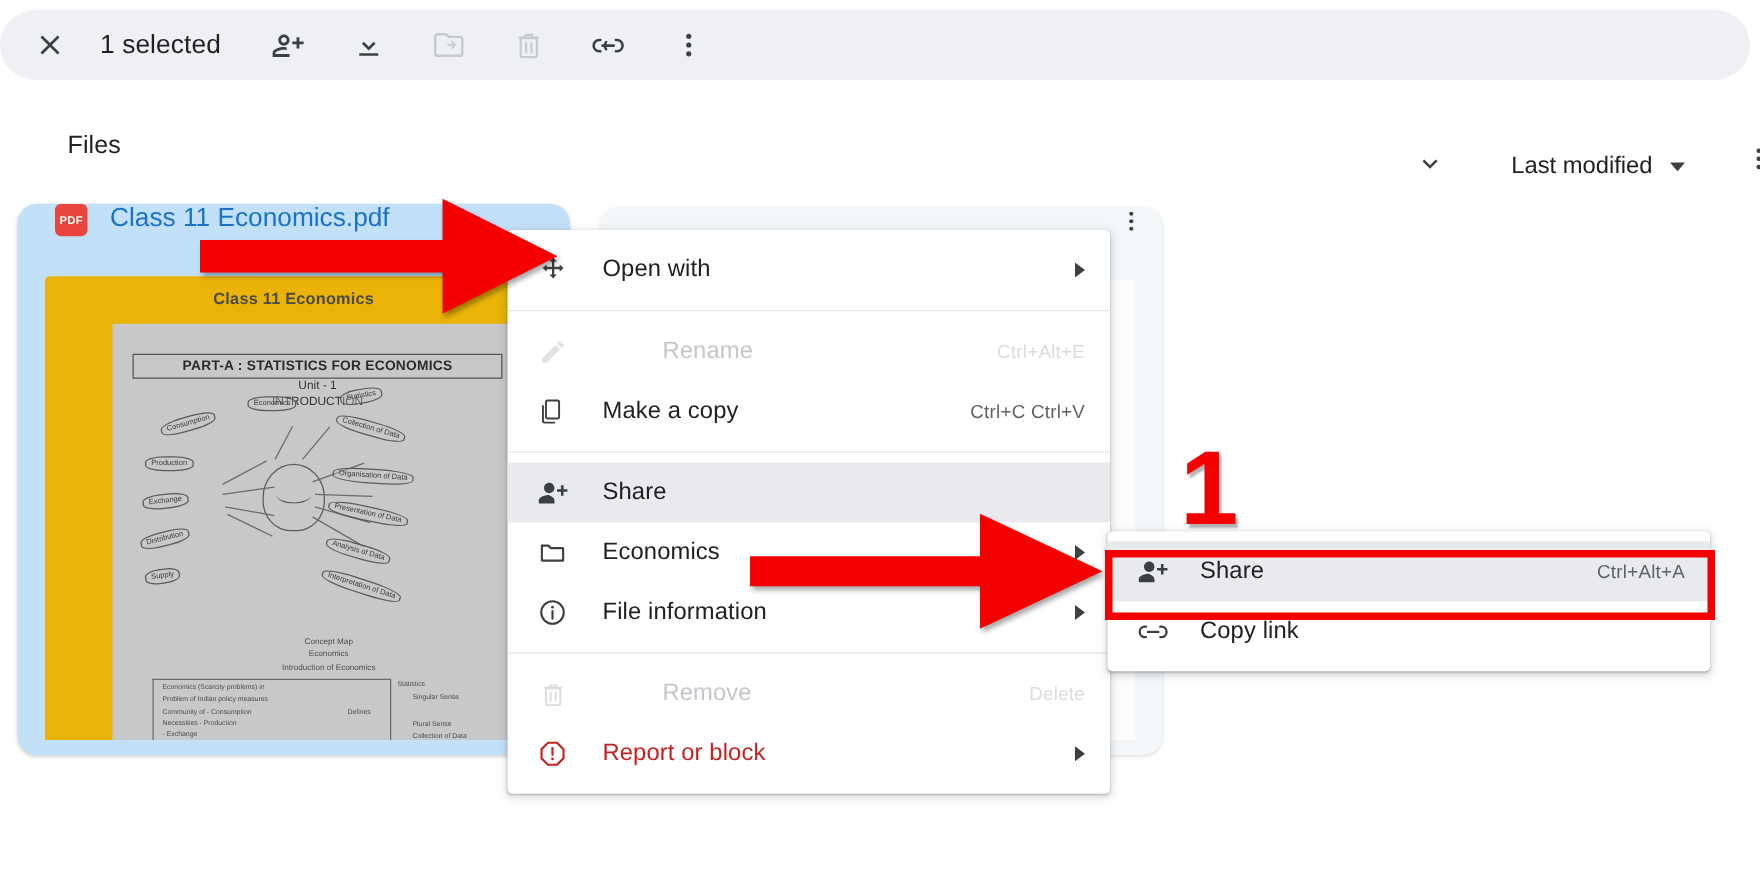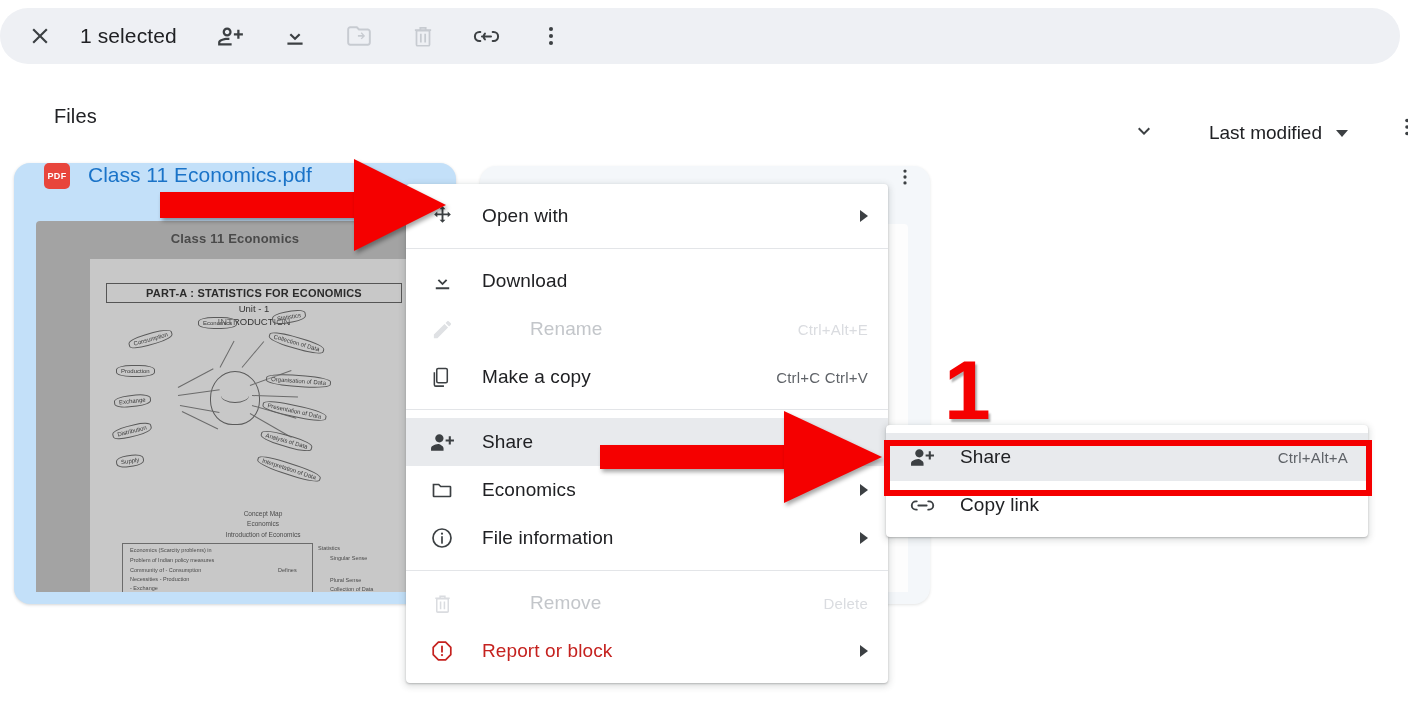--- a/index.html
+++ b/index.html
@@ -157,21 +157,21 @@
     white-space: nowrap;
     overflow: hidden;
     text-overflow: ellipsis;
   }
   .card-thumb-wrap {
     position: absolute;
     left: 22px;
     right: 22px;
     top: 58px;
     bottom: 12px;
-    background: #a3a3a3;
+    background: #eab308;
     border-radius: 4px 4px 0 0;
     overflow: hidden;
   }
   #thumb-heading {
     text-align: center;
     font-size: 13px;
     color: #4a4a4a;
     font-weight: bold;
     padding-top: 10px;
     letter-spacing: .2px;
@@ -548,28 +548,20 @@
         <svg width="25" height="25" viewBox="0 0 24 24">
           <path d="M12 2 9.2 5h1.9v4.1H7V7.2L4 10l3 2.8v-1.9h4.1V15H9.2l2.8 3 2.8-3h-1.9v-4.1H17v1.9l3-2.8-3-2.8v1.9h-4.1V5h1.9z" fill="#3c4043"></path>
         </svg>
       </span>
       <span class="menu-label">Open with</span>
       <span class="submenu-arrow"></span>
     </div>
   </div>
 
   <div class="menu-group">
-    <div class="menu-item">
-      <span class="menu-ic">
-        <svg width="23" height="23" viewBox="0 0 24 24">
-          <path d="M12 3v10.2l3.6-3.6L17 11l-5 5-5-5 1.4-1.4L12 13.2V3zM5 18h14v2H5z" fill="#3c4043"></path>
-        </svg>
-      </span>
-      <span class="menu-label">Download</span>
-    </div>
 
     <div class="menu-item disabled has-shortcut">
       <span class="menu-ic">
         <svg width="23" height="23" viewBox="0 0 24 24">
           <path d="M3 17.3V21h3.7L17.8 9.9l-3.7-3.7zM20.7 7a1 1 0 0 0 0-1.4l-2.3-2.3a1 1 0 0 0-1.4 0l-1.8 1.8 3.7 3.7z" fill="#dfe1e4"></path>
         </svg>
       </span>
       <span class="menu-label">Rename</span>
       <span class="menu-shortcut">Ctrl+Alt+E</span>
     </div>

